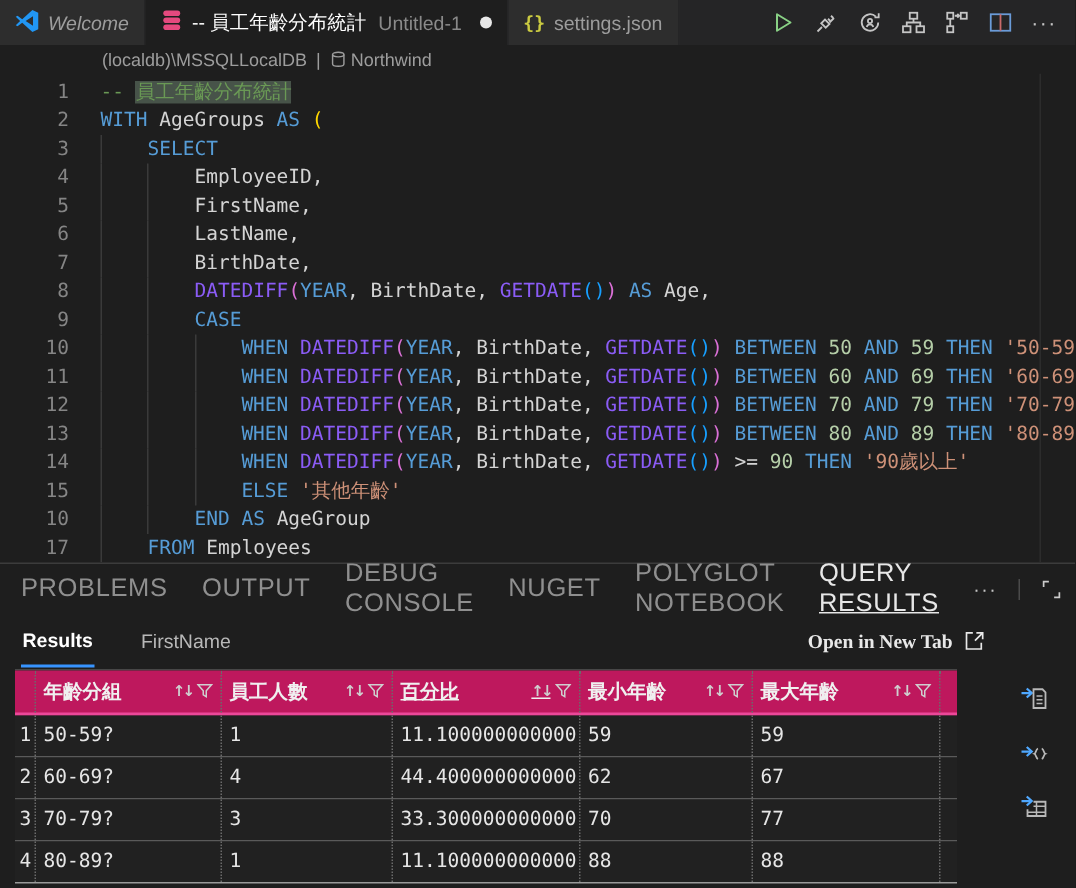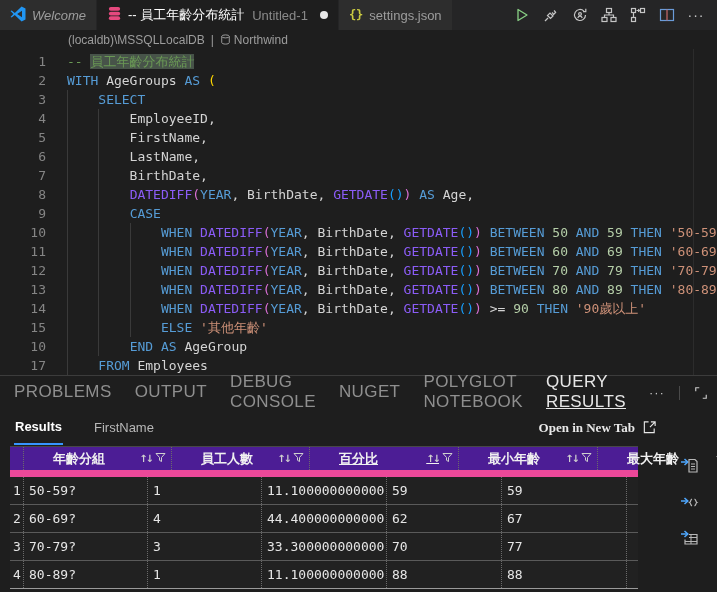--- a/index.html
+++ b/index.html
@@ -56,21 +56,21 @@
 
   .results-bar { height:37px; display:flex; align-items:center; padding:0 60px 0 14px; }
   .rtab { font-size:13px; color:#b8b8b8; margin-right:30px; cursor:pointer; padding:9px 1px; }
   .rtab.active { color:#ffffff; font-weight:bold; border-bottom:2px solid #3794ff; }
   .open-new { margin-left:auto; display:flex; align-items:center; gap:7px; color:#e8e8e8;
               font-weight:bold; font-size:13px; cursor:pointer;font-family:Liberation Serif, serif; }
 
   
   .grid { margin-left:10px; width:628px; border-top:1px solid #474747; }
   .grow { display:flex; }
-  .gh { height:30px; background:#4c1d95; border-bottom:7px solid #ec4899;gap:24px; }
+  .gh { height:30px; background:#be185d; border-bottom:2px solid #ec4899; }
   .gr { height:28px; background:#212121; border-bottom:1px solid #5a5a5a; }
   .gr:last-child { border-bottom:1px solid #9a9a9a; }
   .gcell { display:flex; align-items:center; overflow:hidden; border-right:1px dotted #6b6b6b;
            padding-left:5px; font-family:"DejaVu Sans Mono", monospace; font-size:13px; color:#e6e6e6; }
   .gcell:first-child { border-right:1px dotted #6b6b6b; padding-left:3px; }
   .ghcell { font-family:"Liberation Sans", sans-serif; font-weight:bold; color:#f0f0f0; font-size:13px; cursor:pointer; }
   .hicons { margin-left:auto; display:flex; align-items:center; gap:3px; padding-right:5px; }
   .sortg { font-size:10px; color:#cfcfcf; letter-spacing:-2px; font-family:"DejaVu Sans", sans-serif; }
 
   .export-col { position:absolute; right:16px; top:78px; display:flex; flex-direction:column; gap:14px; }

